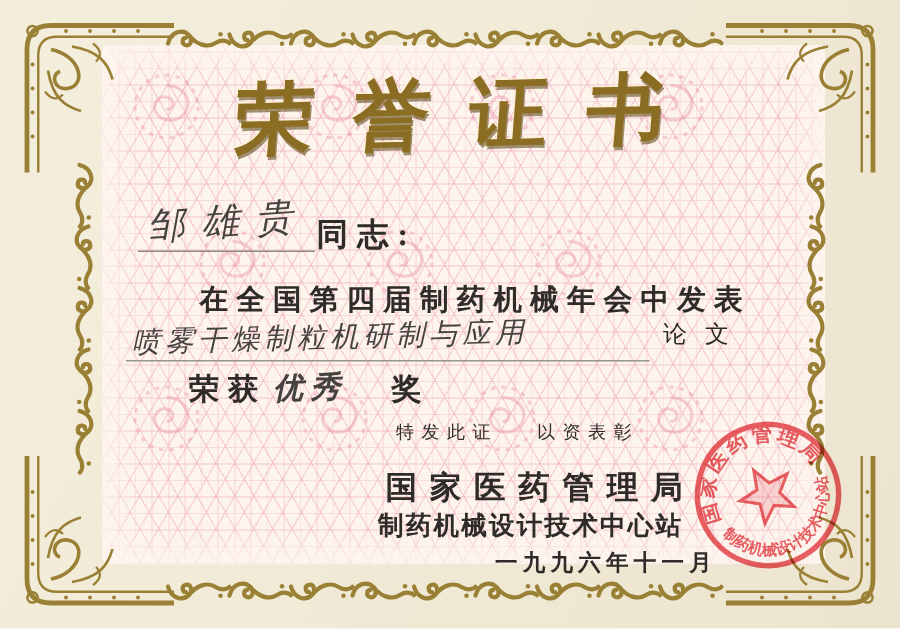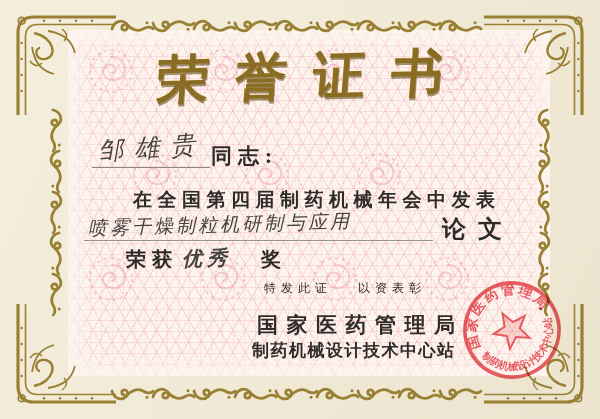--- a/index.html
+++ b/index.html
@@ -37,21 +37,21 @@
     position:absolute;color:#45423f;font-style:italic;white-space:nowrap;
     font-family:"DejaVu Serif","Liberation Serif",serif;
   }
   .uline{position:absolute;height:0;border-bottom:1.4px solid #8d8880;}
   #recipient-name{left:98px;top:131px;font-size:25px;letter-spacing:11px;transform:rotate(-4deg);}
   #name-underline{left:92px;top:167px;width:118px;}
   #salutation{left:211px;top:142px;font-size:21px;letter-spacing:6px;font-weight:bold;}
   #body-line1{left:133px;top:187px;font-size:19px;letter-spacing:5.5px;}
   #thesis-title{left:88px;top:212px;font-size:19px;letter-spacing:3px;transform:rotate(-1.5deg);}
   #thesis-underline{left:84px;top:240px;width:349px;border-bottom-color:#9a948a;}
-  #thesis-label{left:442px;top:213px;font-size:24px;font-weight:bold;letter-spacing:12px;}
+  #thesis-label{left:442px;top:213px;font-size:16px;font-weight:normal;letter-spacing:12px;}
   #award-row{left:103px;top:246px;font-size:20px;}
   #award-row .p{font-weight:600;letter-spacing:6px;color:#2e2b28;margin-left:23px;}
   #award-row .h{font-style:italic;color:#45423f;letter-spacing:5px;margin:0 6px 0 4px;
     display:inline-block;transform:rotate(-2deg) translateY(-1px);font-family:"DejaVu Serif",serif;}
   #commendation{left:264px;top:280px;font-size:12px;letter-spacing:5px;font-weight:normal;}
   #commendation .gap{display:inline-block;width:26px;}
   #org-line1{left:257px;top:311px;font-size:21px;font-weight:bold;letter-spacing:8.5px;}
   #org-line2{left:252px;top:339px;font-size:17px;font-weight:bold;letter-spacing:1.5px;}
   #date-line{left:330px;top:366px;font-size:15px;letter-spacing:3.5px;}
   
@@ -212,20 +212,21 @@
   <div id="award-row" class="printed">
     <span class="p">荣获</span><span class="h">优秀</span><span class="p">奖</span>
   </div>
 
   <div id="commendation" class="printed">
     <span>特发此证</span><span class="gap"></span><span>以资表彰</span>
   </div>
 
   <div id="org-line1" class="printed">国家医药管理局</div>
   <div id="org-line2" class="printed">制药机械设计技术中心站</div>
+  <div id="date-line" class="printed">一九九六年十一月</div>
 
   <svg id="seal" width="150" height="150" viewBox="0 0 150 150">
     <g transform="rotate(-30 75 75)">
       <circle cx="75" cy="75" r="47" fill="none" stroke="#e5464d" stroke-width="3.6"></circle>
       <path d="M75,56 L79.7,68.5 L93.1,69.1 L82.6,77.5 L86.2,90.4 L75,83 L63.8,90.4 L67.4,77.5 L56.9,69.1 L70.3,68.5 Z" fill="rgba(229,70,77,.22)" stroke="#e5464d" stroke-width="2"></path>
       <path id="sealTopArc" d="M 39,75 A 36,36 0 1 1 111,75" fill="none"></path>
       <path id="sealBottomArc" d="M 35,75 A 40,40 0 0 0 115,75" fill="none"></path>
       <text font-size="14" letter-spacing="2">
         <textPath href="#sealTopArc" startOffset="50%" text-anchor="middle">国家医药管理局</textPath>
       </text>

